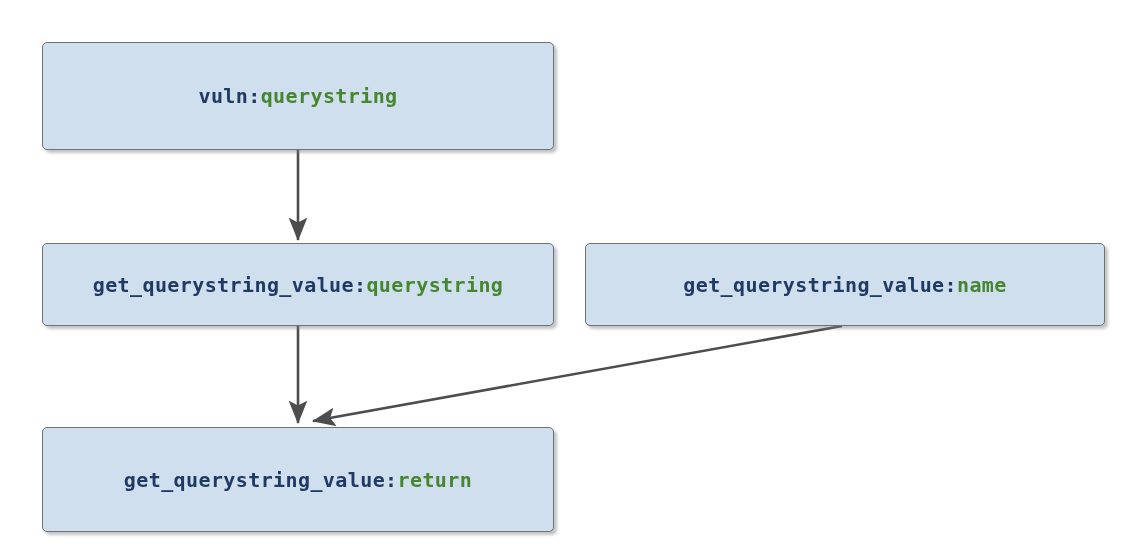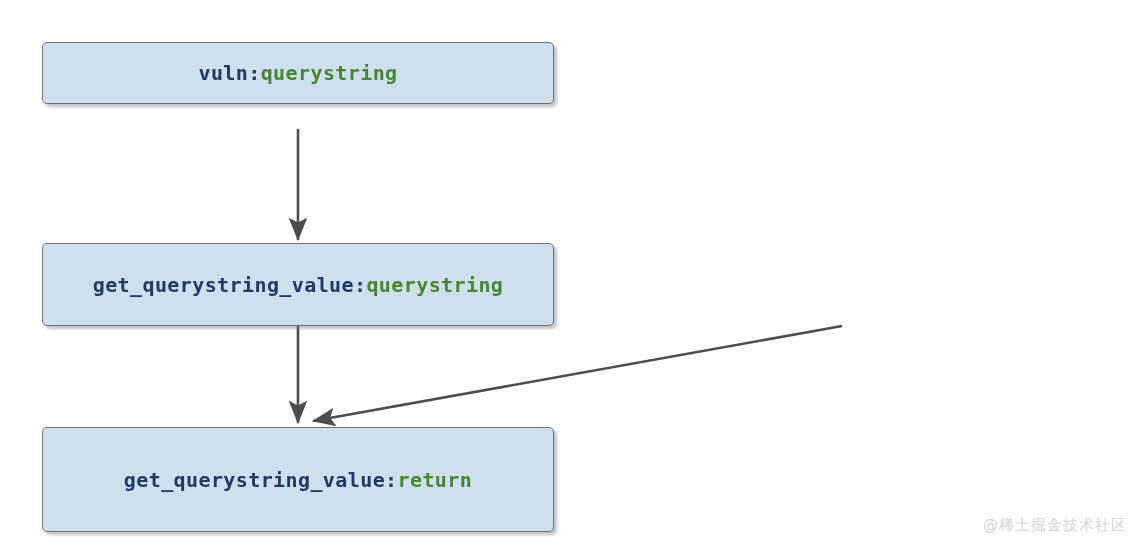--- a/index.html
+++ b/index.html
@@ -43,21 +43,21 @@
     font-weight: bold;
     font-size: 20px;
     letter-spacing: 0.4px;
     white-space: nowrap;
     line-height: 1;
   }
   .seg-name  { color: #1f3a63; }
   .seg-colon { color: #1f3a63; }
   .seg-param { color: #45862f; }
 
-  #node-vuln-querystring          { left: 42px;  top: 42px;  width: 512px; height: 62px; }
+  #node-vuln-querystring          { left: 42px;  top: 42px;  width: 512px; height: 108px; }
   #node-get-querystring-value-qs  { left: 42px;  top: 243px; width: 512px; height: 83px; }
   #node-get-querystring-value-name{ left: 585px; top: 243px; width: 520px; height: 83px; }
   #node-get-querystring-value-ret { left: 42px;  top: 427px; width: 512px; height: 105px; }
 
   #watermark {
     position: absolute;
     right: 16px;
     bottom: 12px;
     font-family: "DejaVu Sans", sans-serif;
     font-size: 15px;
@@ -93,20 +93,22 @@
   </svg>
 
   <div class="node" id="node-vuln-querystring">
     <span class="node-label"><span class="seg-name">vuln</span><span class="seg-colon">:</span><span class="seg-param">querystring</span></span>
   </div>
 
   <div class="node" id="node-get-querystring-value-qs">
     <span class="node-label"><span class="seg-name">get_querystring_value</span><span class="seg-colon">:</span><span class="seg-param">querystring</span></span>
   </div>
 
+  <div class="node" id="node-get-querystring-value-name">
+    <span class="node-label"><span class="seg-name">get_querystring_value</span><span class="seg-colon">:</span><span class="seg-param">name</span></span>
+  </div>
 
   <div class="node" id="node-get-querystring-value-ret">
     <span class="node-label"><span class="seg-name">get_querystring_value</span><span class="seg-colon">:</span><span class="seg-param">return</span></span>
   </div>
 
-  <div id="watermark">@稀土掘金技术社区</div>
 
 </div>
 
 </body></html>

